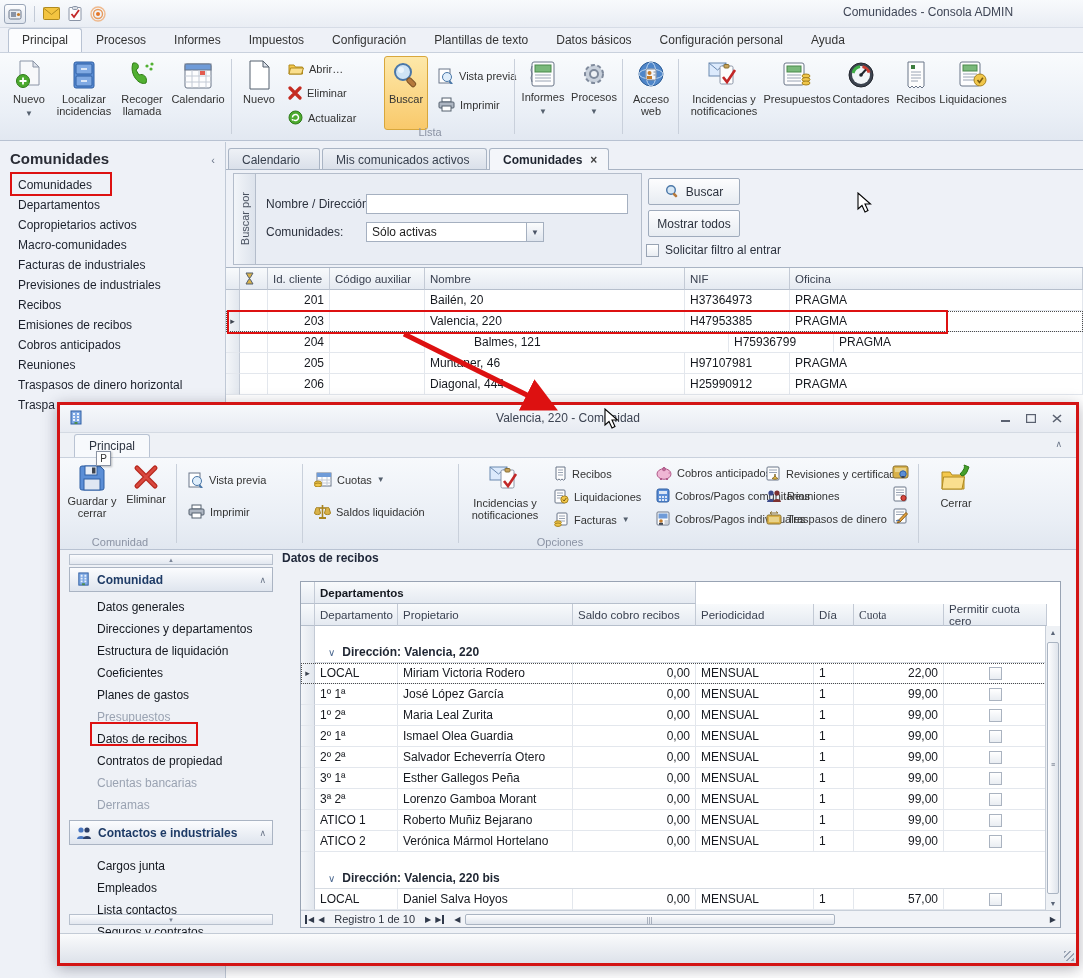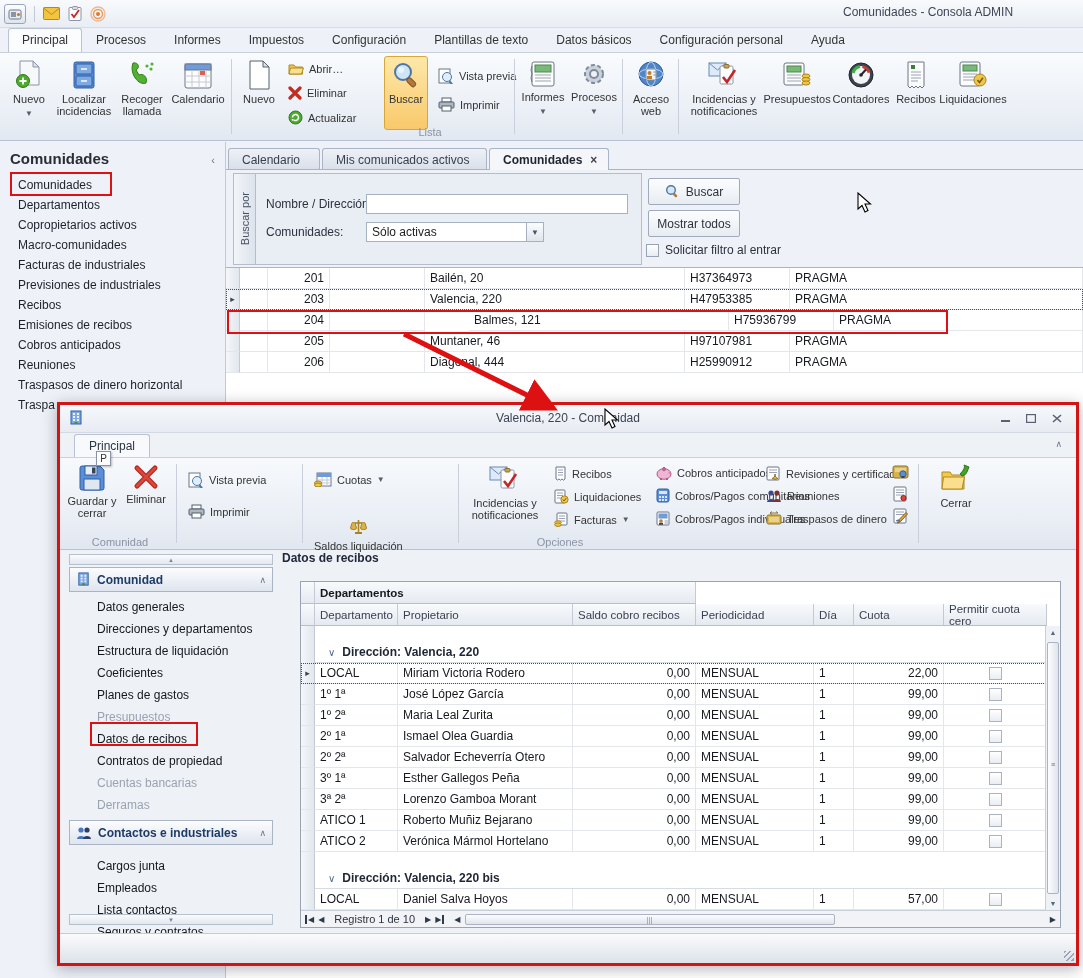--- a/index.html
+++ b/index.html
@@ -422,20 +422,33 @@
   </div>
   <div class="pushbtn" style="left:648px;top:210px;">
     <span>Mostrar todos</span>
   </div>
   <div class="abs" style="left:646px;top:243px;display:flex;align-items:center;gap:6px;">
     <span class="cbx"></span>
     <span style="color:#2c323e;">Solicitar filtro al entrar</span>
   </div>
 
   <div class="grid">
+    <div class="g-head" id="main-grid-head">
+        <div class="g-hc" style="width: 14px;"></div>
+        <div class="g-hc" style="width: 28px;">
+          <svg width="9" height="13" viewBox="0 0 9 13">
+            <path d="M1 1 h7 l-2.6 4.5 a1 1 0 0 0 0 2 L8 12 H1 l2.6 -4.5 a1 1 0 0 0 0 -2 Z" fill="#d9b24a" stroke="#55606e"></path>
+          </svg>
+        </div>
+        <div class="g-hc" style="width: 62px; justify-content: flex-start;">Id. cliente</div>
+        <div class="g-hc" style="width: 95px;">Código auxiliar</div>
+        <div class="g-hc" style="width: 260px;">Nombre</div>
+        <div class="g-hc" style="width: 105px;">NIF</div>
+        <div class="g-hc" style="width: auto; flex: 1 1 0%;">Oficina</div>
+      </div>
     <div id="main-grid-body">
         <div class="g-row">
           <div class="g-c g-ind" style="width: 14px; font-size: 9px; color: rgb(60, 67, 79);"></div>
           <div class="g-c" style="width: 28px;"></div>
           <div class="g-c num" style="width: 62px;">201</div>
           <div class="g-c" style="width: 95px;"></div>
           <div class="g-c" style="width: 260px;">Bailén, 20</div>
           <div class="g-c" style="width: 105px;">H37364973</div>
           <div class="g-c" style="width: auto; flex: 1 1 0%;">PRAGMA</div>
         </div>
@@ -549,21 +562,21 @@
         <svg width="18" height="15" viewBox="0 0 18 15">
             <rect x="3" y="1" width="14" height="13" fill="#fdfdfe" stroke="#6b7689"></rect>
             <rect x="3" y="1" width="14" height="4" fill="#6f9bd8"></rect>
             <path d="M3 8 h14 M3 11 h14 M8 5 v9 M13 5 v9" stroke="#c3cad5"></path>
             <ellipse cx="4" cy="11" rx="3.5" ry="2" fill="#f0c64a" stroke="#a8831e"></ellipse>
             <ellipse cx="4" cy="13" rx="3.5" ry="2" fill="#f0c64a" stroke="#a8831e"></ellipse>
           </svg>
         <span>Cuotas</span>
           <span class="dd">▼</span>
       </div>
-      <div class="sbtn" style="left:254px;top:61px;flex-direction:column;">
+      <div class="sbtn" style="left:254px;top:46px;">
         <svg width="17" height="16" viewBox="0 0 17 16">
             <path d="M8.5 1 v12" stroke="#a8831e" stroke-width="1.6"></path>
             <path d="M2 4 h13" stroke="#a8831e" stroke-width="1.6"></path>
             <path d="M2 4 l-1.5 5 a3 1.6 0 0 0 6 0 l-1.5 -5" fill="#d9b24a" stroke="#a8831e"></path>
             <path d="M15 4 l-1.5 5 a3 1.6 0 0 0 6 0 l-1.5 -5" transform="translate(-3 0)" fill="#d9b24a" stroke="#a8831e"></path>
             <rect x="5" y="13" width="7" height="2" fill="#a8831e"></rect>
           </svg>
         <span>Saldos liquidación</span>
       </div>
       <div class="rsep" style="left:398px;"></div>
@@ -771,21 +784,21 @@
             <div class="b-c" style="width: 14px;"></div>
             <div class="b-c band" style="width: 381px;">Departamentos</div>
           </div>
           <div class="b-row">
             <div class="b-c" style="width: 14px; color: rgb(58, 65, 80);"></div>
             <div class="b-c" style="width: 83px; color: rgb(58, 65, 80);">Departamento</div>
             <div class="b-c" style="width: 175px; color: rgb(58, 65, 80);">Propietario</div>
             <div class="b-c" style="width: 123px; color: rgb(58, 65, 80);">Saldo cobro recibos</div>
             <div class="b-c" style="width: 118px; color: rgb(58, 65, 80);">Periodicidad</div>
             <div class="b-c" style="width: 40px; color: rgb(58, 65, 80);">Día</div>
-            <div class="b-c" style="width: 90px; color: rgb(58, 65, 80);">Cuota</div>
+            <div class="b-c" style="width: 90px; color: rgb(58, 65, 80); font-family: Liberation Serif, serif;">Cuota</div>
             <div class="b-c" style="width: 103px; color: rgb(58, 65, 80);">Permitir cuota cero</div>
           </div>
           <div class="sp-row">
             <div class="g-ind" style="width: 14px; border-bottom: none;"></div>
           </div>
           <div class="grp-row">
             <div class="g-ind" style="width: 14px; height: 21px; margin-left: -20px;"></div>
             <div class="vv" style="font-size: 10px; color: rgb(78, 106, 145); font-weight: normal; margin-left: 6px;">∨</div>
             <div style="display: inline;">Dirección: Valencia, 220</div>
           </div>

